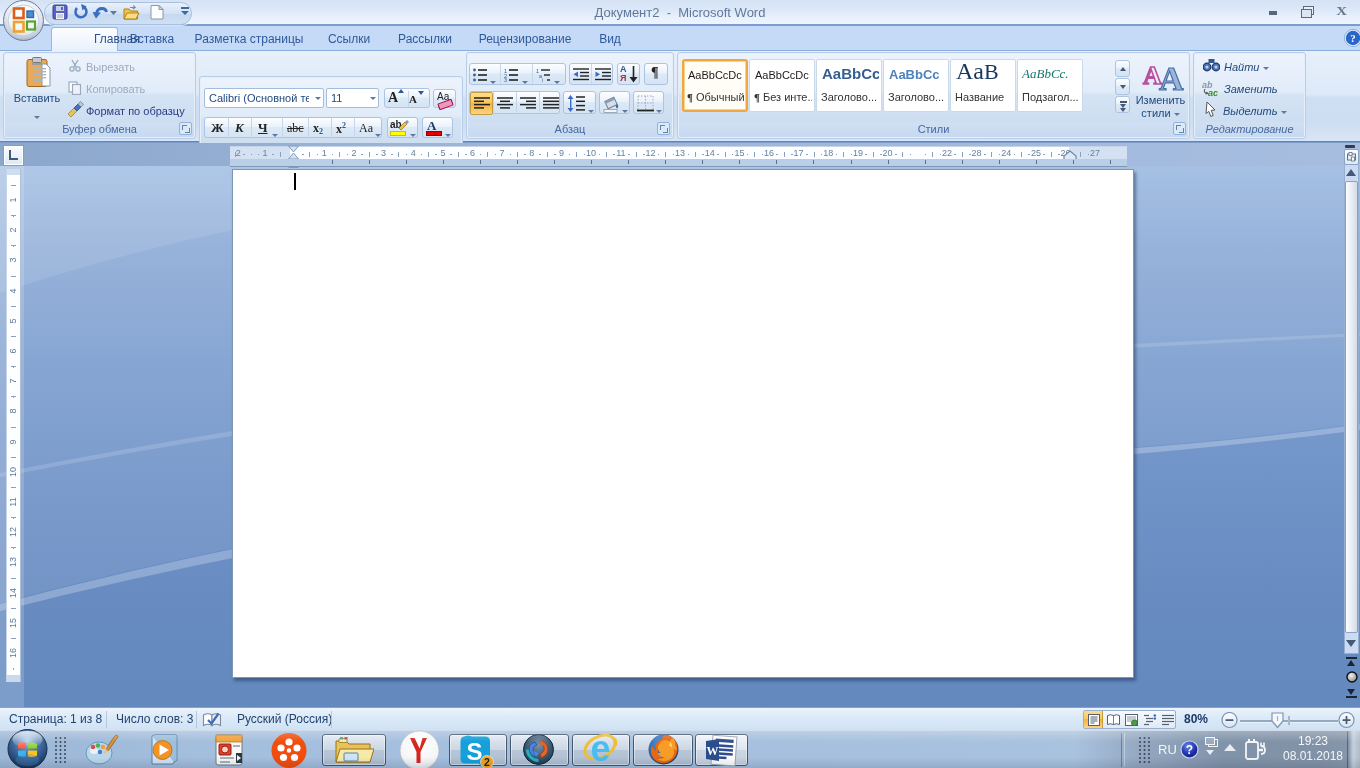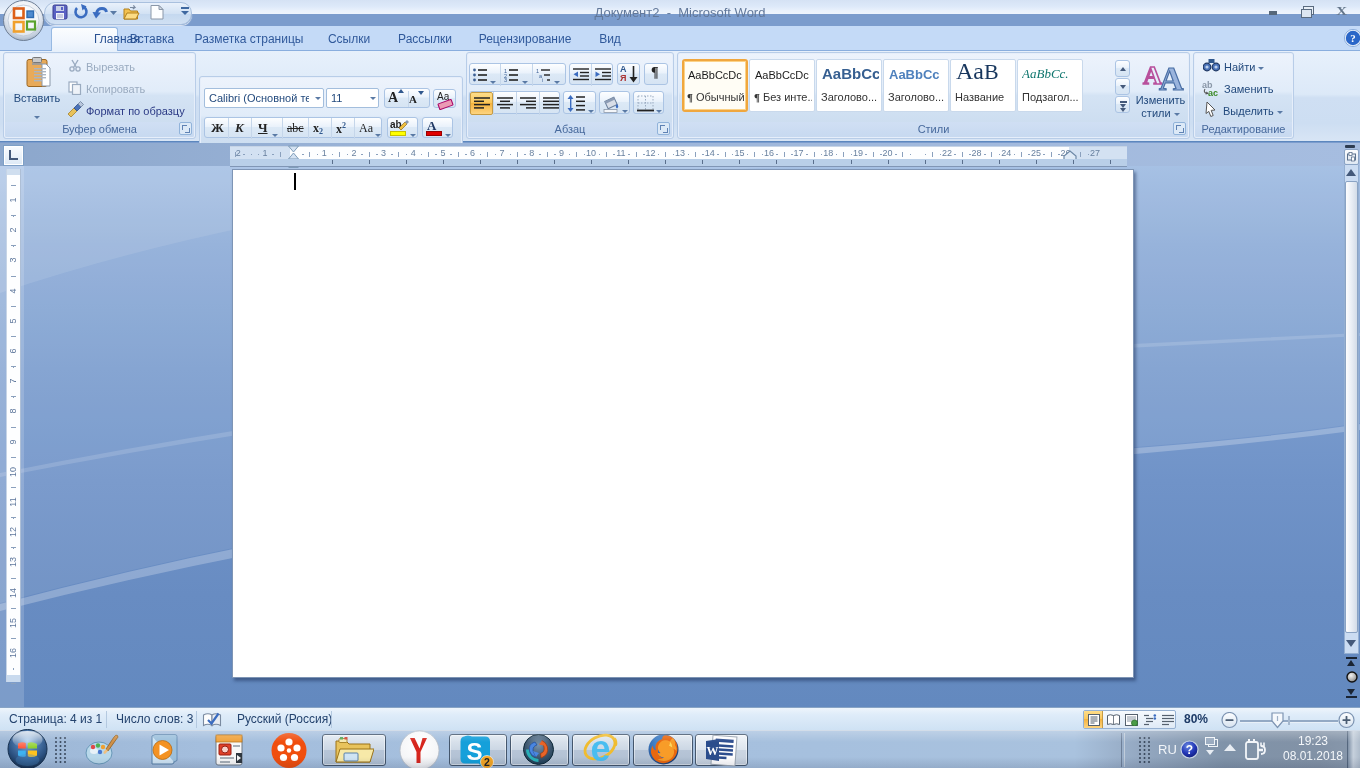--- a/index.html
+++ b/index.html
@@ -1,19 +1,19 @@
 <!DOCTYPE html>
 <html><head><meta charset="utf-8">
 <style>
 html,body{margin:0;padding:0;}
 body{width:1360px;height:768px;overflow:hidden;position:relative;
  font-family:"Liberation Sans",sans-serif;background:#7b9ccd;}
 .abs{position:absolute;}
 
-#titlebar{left:0;top:0;width:1360px;height:14px;
+#titlebar{left:0;top:0;width:1360px;height:24px;
  background:linear-gradient(#d5e2f4 0%,#dde9f9 45%,#e9f1fc 75%,#eef4fd 100%);}
 #title{left:0;top:0;width:1360px;text-align:center;line-height:26px;
  font-size:13px;color:#62789a;}
 
 #tabrow{left:0;top:26px;width:1360px;height:25px;background:#c4daf7;border-bottom:1px solid #8aaede;box-sizing:border-box;}
 .tab{position:absolute;top:1px;height:24px;line-height:24px;text-align:center;
  font-size:12px;color:#30599b;}
 #tab-active{background:linear-gradient(#fbfdfe,#f1f6fd 60%,#e7f0fb);
  border:1px solid #97b9e2;border-bottom:none;border-radius:3px 3px 0 0;
  color:#2a5293;top:1px;height:24px;line-height:23px;z-index:2;box-sizing:border-box;}
@@ -457,21 +457,21 @@
 
     <svg class="abs" style="left:464px;top:5px;" width="42" height="34" viewBox="0 0 42 34">
       <text x="1" y="26" font-size="26" font-weight="bold" font-family="Liberation Serif,serif" fill="none" stroke="#b8509c" stroke-width="1.6">A</text>
       <text x="17" y="32" font-size="34" font-weight="bold" font-family="Liberation Serif,serif" fill="#9ab4dd" stroke="#4a6fa5" stroke-width="1.2">A</text>
     </svg>
     <div class="ribtxt" style="left:450px;top:41px;width:65px;text-align:center;">Изменить</div>
     <div class="ribtxt" style="left:450px;top:54px;width:65px;text-align:center;">стили <span class="dd"></span></div>
     <div class="glabel">Стили</div>
       <div class="launcher"></div>
   </div>
-  <div class="group" id="g-edit" style="left:1193px;width:101px;">
+  <div class="group" id="g-edit" style="left:1193px;width:113px;font-style:italic;">
     <svg class="abs" style="left:9px;top:6px;" width="17" height="13" viewBox="0 0 17 13">
       <rect x="5.5" y="0" width="6" height="4" fill="#30588e"></rect>
       <circle cx="4" cy="8" r="3.8" fill="#4a72b8" stroke="#1f3864" stroke-width="1.2"></circle>
       <circle cx="13" cy="8" r="3.8" fill="#4a72b8" stroke="#1f3864" stroke-width="1.2"></circle>
       <circle cx="4" cy="8" r="1.6" fill="#bcd0ec"></circle>
         <circle cx="13" cy="8" r="1.6" fill="#bcd0ec"></circle>
     </svg>
     <div class="ribtxt" style="left:30px;top:8px;">Найти <span class="dd"></span></div>
     <svg class="abs" style="left:8px;top:27px;" width="20" height="17" viewBox="0 0 20 17">
       <text x="0" y="8" font-size="9" font-weight="bold" fill="#8a97a8" font-family="Liberation Sans">ab</text>
@@ -734,21 +734,21 @@
           <stop offset="100%" stop-color="#8a8a8a"></stop>
         </radialGradient>
       </defs>
       <circle cx="6" cy="6" r="5" fill="url(#bcirc)" stroke="#111" stroke-width="1.4"></circle>
     </svg>
   <div class="abs" style="left:1347px;top:546px;width:0;height:0;border-left:4.5px solid transparent;border-right:4.5px solid transparent;border-top:6px solid #1a2433;"></div>
   <div class="abs" style="left:1346px;top:553px;width:11px;height:2px;background:#1a2433;"></div>
 </div>
 
 <div class="abs" id="statusbar">
-  <div class="sittxt" style="left:9px;">Страница: 4 из 1</div>
+  <div class="sittxt" style="left:9px;">Страница: 1 из 8</div>
   <div class="ssep" style="left:106px;"></div>
   <div class="sittxt" style="left:116px;">Число слов: 3</div>
   <div class="ssep" style="left:196px;"></div>
   <div class="sittxt" style="left:237px;">Русский (Россия)</div>
   <div class="ssep" style="left:331px;"></div>
 
   <svg class="abs" style="left:202px;top:3px;" width="21" height="17" viewBox="0 0 21 17">
     <path d="M1.5 4 Q 6 1.5 10 4 L 10 14.5 Q 6 12 1.5 14.5 Z" fill="#fdfdfd" stroke="#7a8aa0" stroke-width="1.1"></path>
     <path d="M18.5 4 Q 14 1.5 10 4 L 10 14.5 Q 14 12 18.5 14.5 Z" fill="#e8ecf2" stroke="#7a8aa0" stroke-width="1.1"></path>
     <path d="M6 9 L 9.5 12.5 L 16.5 2.5" fill="none" stroke="#3a6cc0" stroke-width="2.2"></path>

